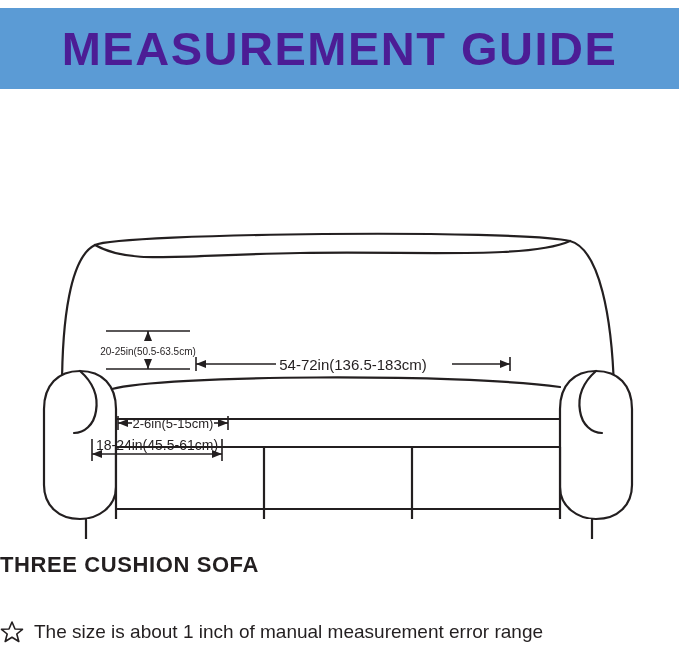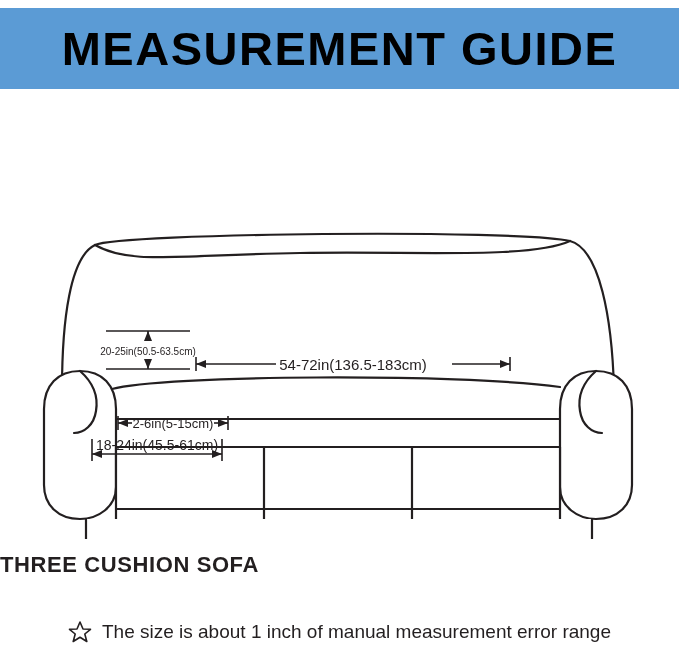--- a/index.html
+++ b/index.html
@@ -28,21 +28,21 @@
     left: 0;
     top: 8px;
     width: 679px;
     height: 81px;
     background: #5b9bd5;
     display: flex;
     align-items: center;
     justify-content: center;
   }
   .header-title {
-    color: #000000;
+    color: #4c1d95;
     font-size: 47px;
     font-weight: bold;
     letter-spacing: 1.5px;
     line-height: 1;
     white-space: nowrap;
   }
 
   
   .illustration {
     position: absolute;
@@ -69,21 +69,20 @@
   }
 
   
   .footnote {
     position: absolute;
     left: 0;
     top: 620px;
     width: 679px;
     display: flex;
     align-items: center;
-    justify-content: center;
     gap: 10px;
   }
   .footnote .star {
     flex: 0 0 auto;
     line-height: 0;
   }
   .footnote .note-text {
     font-size: 19px;
     color: #231f20;
     white-space: nowrap;

